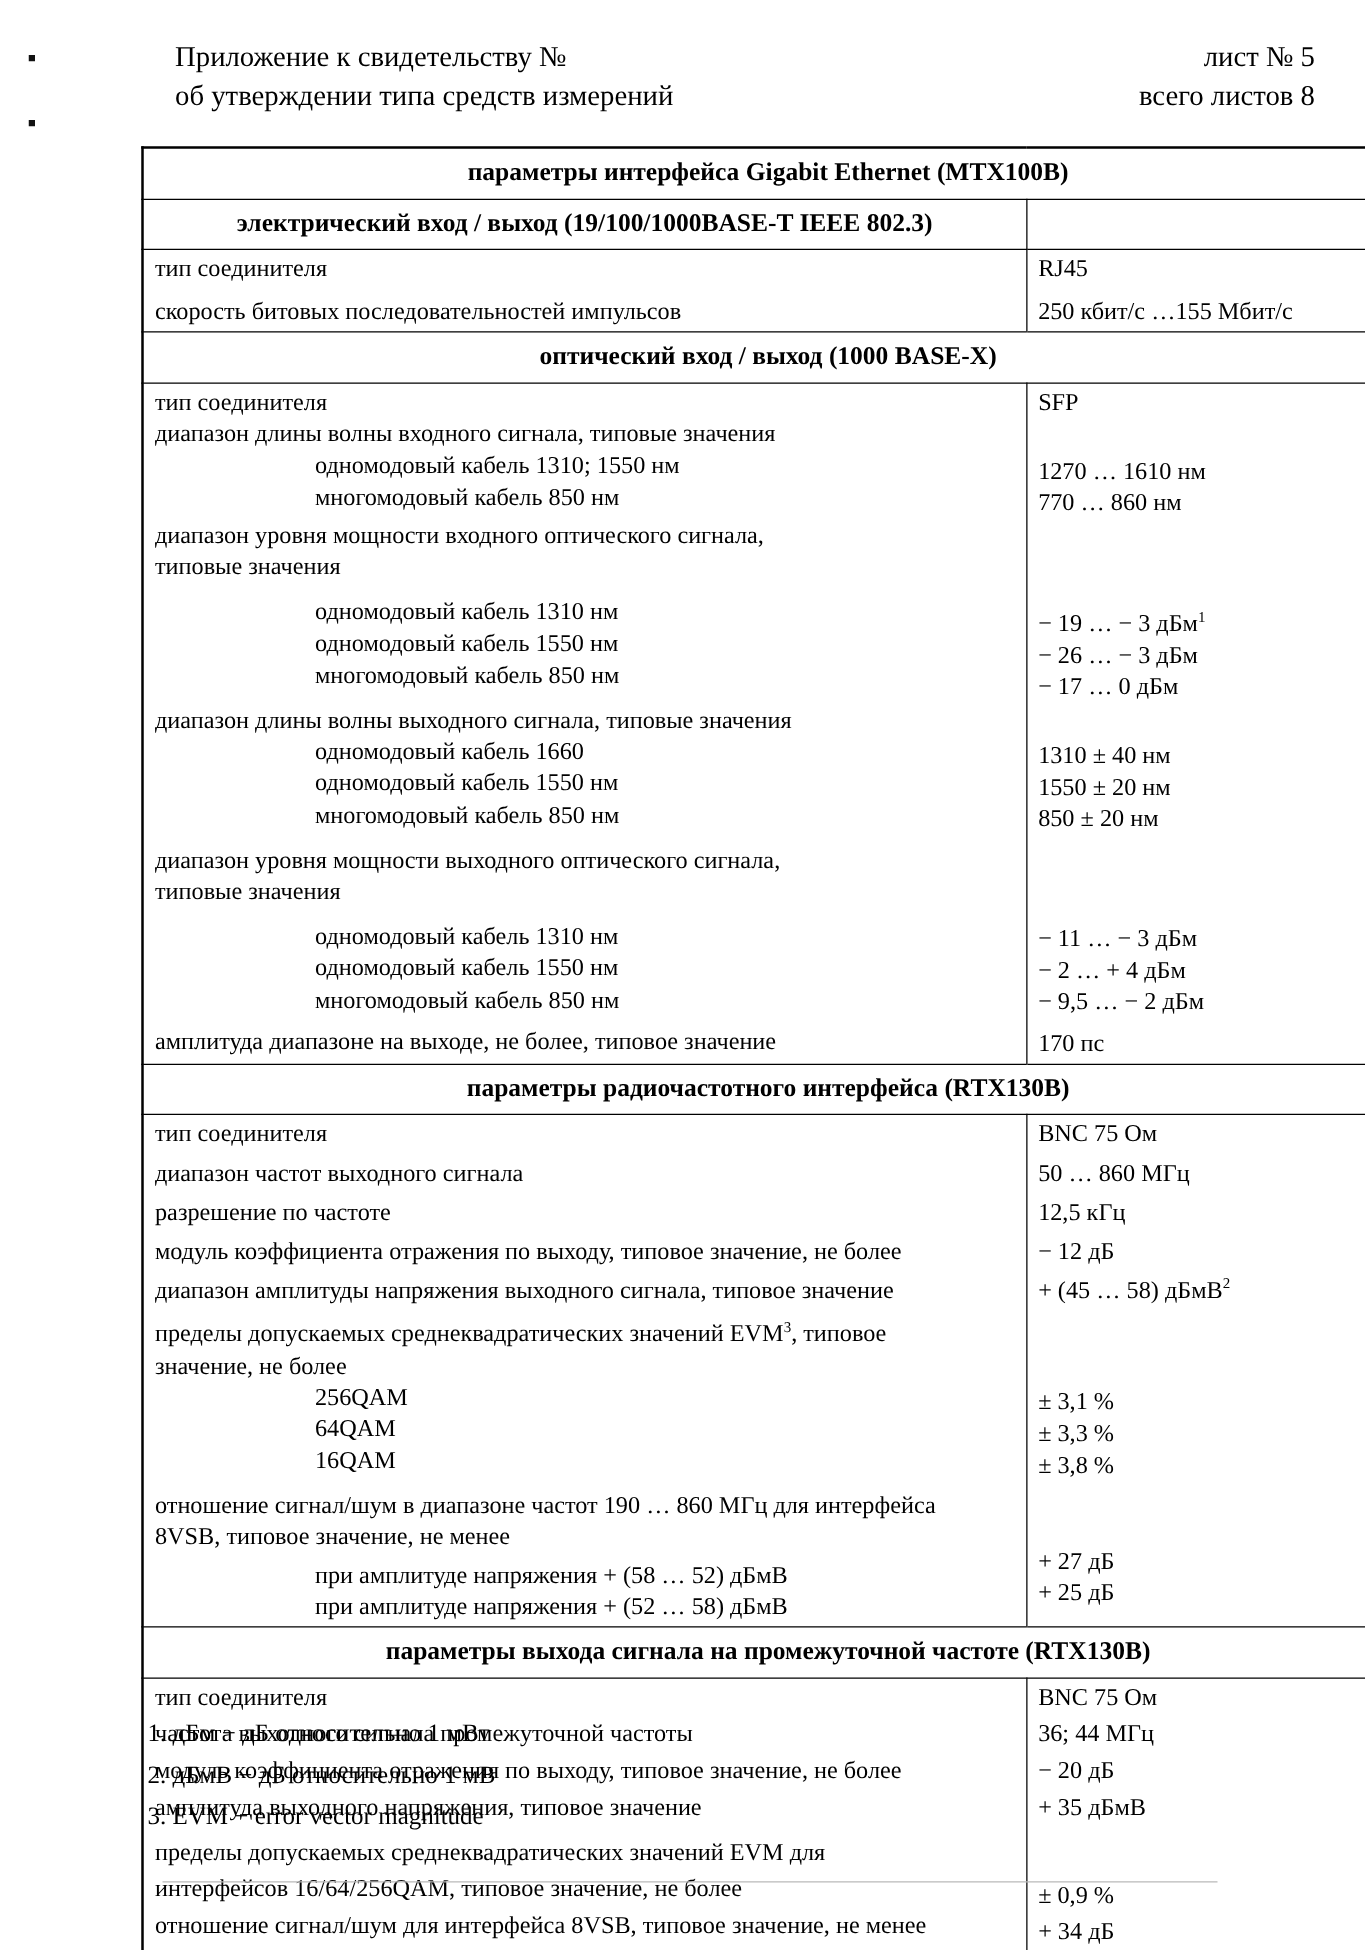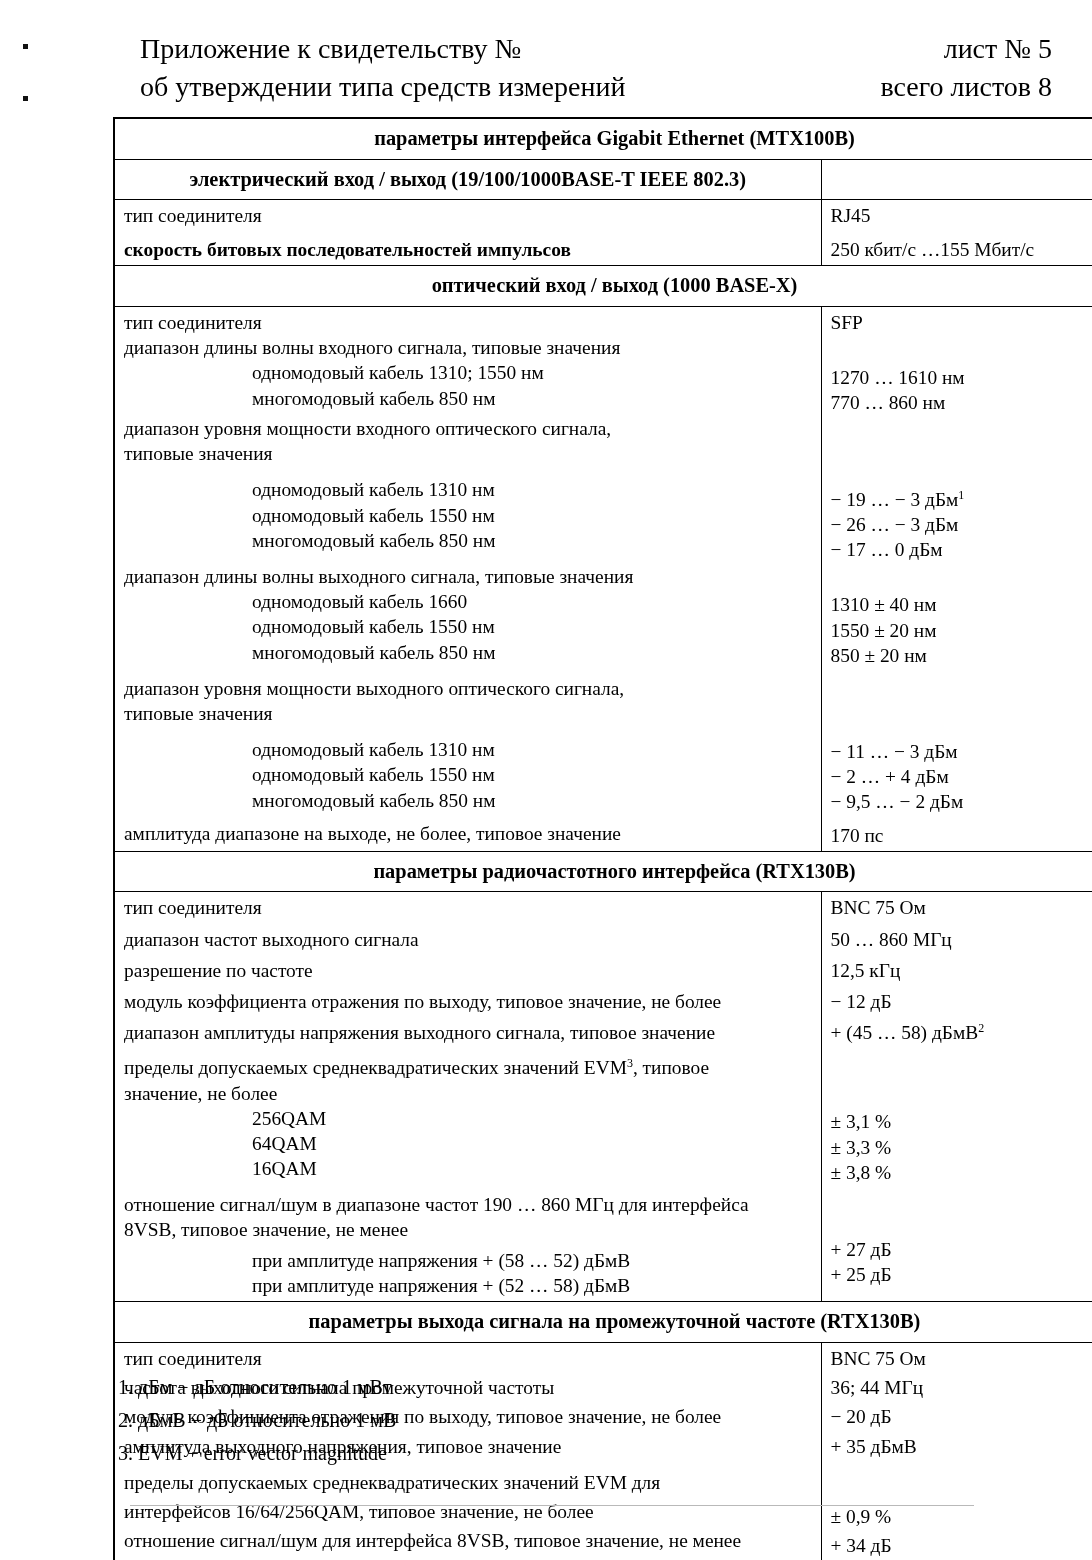--- a/index.html
+++ b/index.html
@@ -35,21 +35,21 @@
 
   
   .doc-header {
     position: absolute;
     top: 30px;
     left: 140px;
     right: 40px;
     display: flex;
     justify-content: space-between;
     align-items: flex-start;
-    font-size: 28px;
+    font-size: 23px;
     line-height: 1.36;
   }
   .doc-header .left-block { text-align: left; }
   .doc-header .right-block { text-align: right; white-space: nowrap; }
   .doc-header .hline { display: block; }
 
   
   .spec-table {
     position: absolute;
     top: 117px;
@@ -91,21 +91,21 @@
   td.lbl {
     border-right: 1.6px solid #000;
     padding: 3px 8px 3px 9px;
   }
   td.val {
     padding: 3px 6px 3px 9px;
     white-space: nowrap;
   }
 
   .indent { padding-left: 128px; display: block; }
-  .gap-above { margin-top: 11px; font-weight: bold; }
+  .gap-above { margin-top: 11px; }
   sup { font-size: 0.62em; vertical-align: super; line-height: 0; }
   .vspace-30 { display: block; height: 30px; }
   .vspace-46 { display: block; height: 46px; }
   .vspace-60 { display: block; height: 60px; }
   .vspace-64 { display: block; height: 64px; }
 
   
   .footnotes {
     position: absolute;
     left: 118px;

